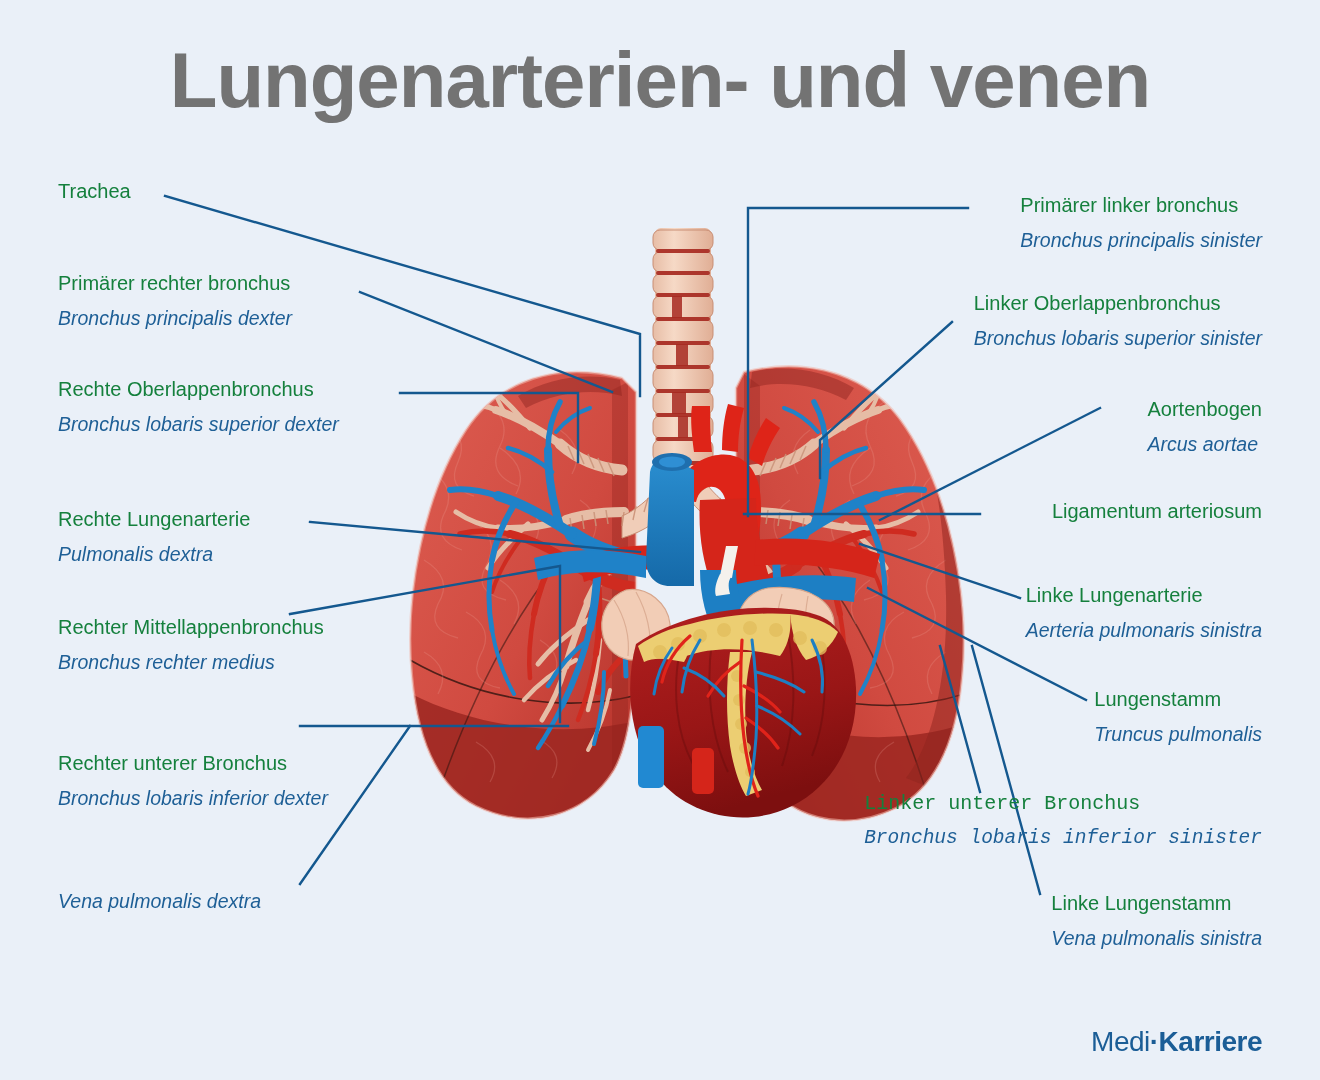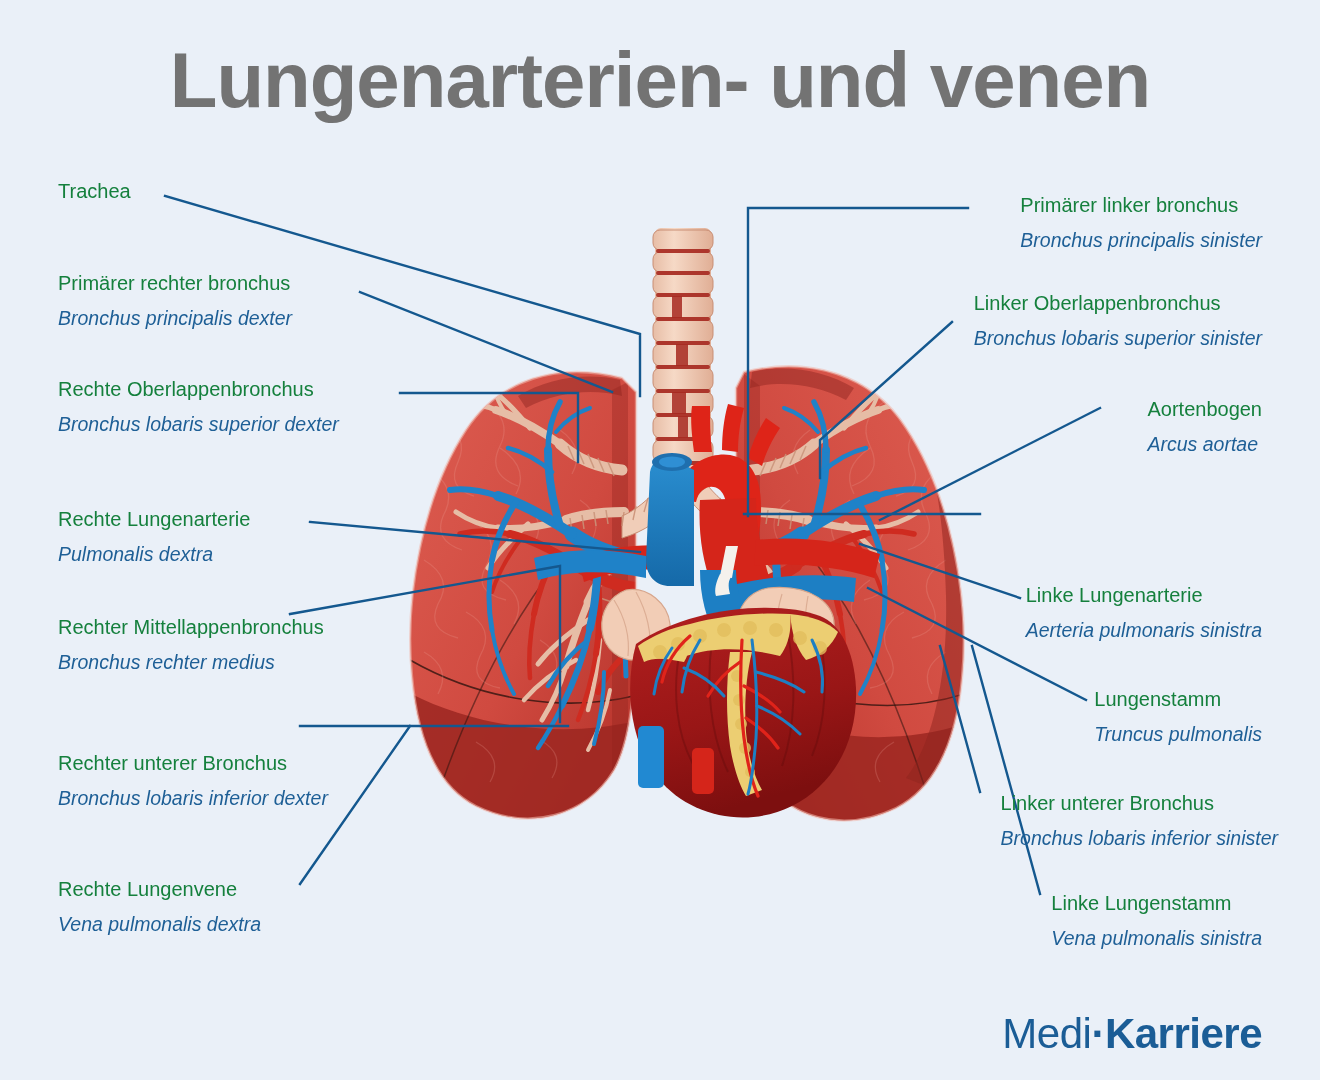--- a/index.html
+++ b/index.html
@@ -41,21 +41,21 @@
     white-space:nowrap;
     line-height:1.25;
     margin-top:11px;
   }
   .label.right{}
   .label.left{text-align:left;}
 
   
   .logo{
     position:absolute;right:58px;bottom:22px;
-    font-size:42px;color:#1b5d96;white-space:nowrap;
+    font-size:28px;color:#1b5d96;white-space:nowrap;
     letter-spacing:-.5px;
   }
   .logo .thin{font-weight:400;}
   .logo .bold{font-weight:700;}
   .logo .dot{font-weight:700;}
 
   svg{display:block;}
   .ldr{stroke:#14588f;stroke-width:2.4;fill:none;stroke-linecap:square;stroke-linejoin:miter;}
 </style>
 </head>
@@ -477,51 +477,53 @@
     <div class="de">Rechter Mittellappenbronchus</div>
     <div class="la">Bronchus rechter medius</div>
   </div>
 
   <div class="label left" style="left:58px;top:752px;">
     <div class="de">Rechter unterer Bronchus</div>
     <div class="la">Bronchus lobaris inferior dexter</div>
   </div>
 
   <div class="label left" style="left:58px;top:878px;">
-    <div class="de">Rechte Lungenvene</div>
     <div class="la">Vena pulmonalis dextra</div>
   </div>
 
   <div class="label right" style="right:58px;top:194px;">
     <div class="de">Primärer linker bronchus</div>
     <div class="la">Bronchus principalis sinister</div>
   </div>
 
   <div class="label right" style="right:58px;top:292px;">
     <div class="de">Linker Oberlappenbronchus</div>
     <div class="la">Bronchus lobaris superior sinister</div>
   </div>
 
   <div class="label right" style="right:58px;top:398px;">
     <div class="de">Aortenbogen</div>
     <div class="la">Arcus aortae</div>
   </div>
 
+  <div class="label right" style="right:58px;top:500px;">
+    <div class="de">Ligamentum arteriosum</div>
+  </div>
 
   <div class="label right" style="right:58px;top:688px;">
     <div class="de">Lungenstamm</div>
     <div class="la">Truncus pulmonalis</div>
   </div>
 
   <div class="label right" style="right:58px;top:584px;">
     <div class="de">Linke Lungenarterie</div>
     <div class="la">Aerteria pulmonaris sinistra</div>
   </div>
 
-  <div class="label right" style="right:42px;top:792px;">
+  <div class="label right" style="right:58px;top:792px;font-family:Liberation Mono, monospace;">
     <div class="de">Linker unterer Bronchus</div>
     <div class="la">Bronchus lobaris inferior sinister</div>
   </div>
 
   <div class="label right" style="right:58px;top:892px;">
     <div class="de">Linke Lungenstamm</div>
     <div class="la">Vena pulmonalis sinistra</div>
   </div>
 
   <div class="logo"><span class="thin">Medi</span><span class="dot">·</span><span class="bold">Karriere</span></div>

